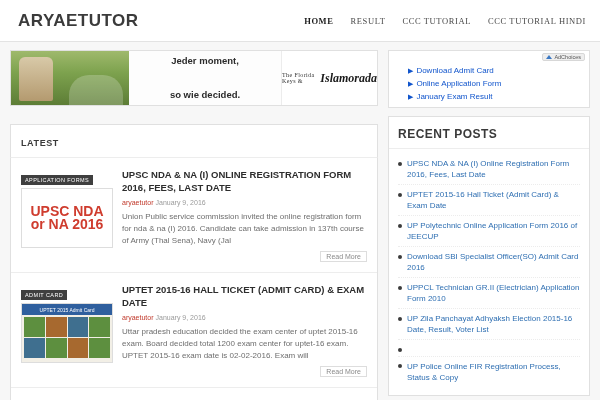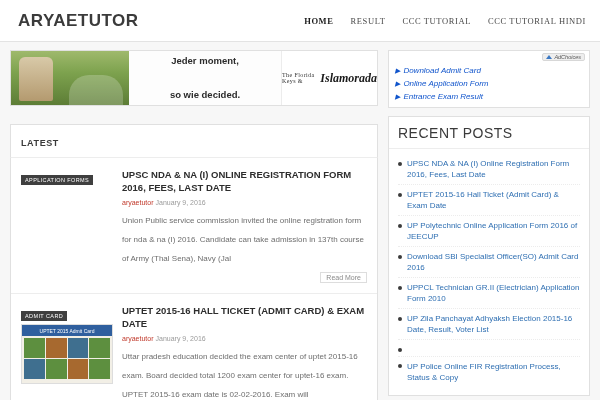--- a/index.html
+++ b/index.html
@@ -123,23 +123,22 @@
   .brand-main {
     font-family: "Liberation Serif", serif;
     font-size: 12px; color: #1a1a1a; font-style: italic; font-weight: bold;
   }
 
   .sidebar-links {
     width: 202px;
     min-height: 56px;
     background: #ffffff;
     border: 1px solid #e0e0e0;
-    padding: 3px 6px 4px 6px;
+    padding: 3px 6px 4px 19px;
     position: relative;
-    font-style: italic;
   }
   .adchoices {
     display: inline-flex; align-items: center; gap: 2px;
     font-size: 5.5px; color: #555;
     background: #eeeeee; border: 1px solid #d7d7d7;
     padding: 0 3px; border-radius: 2px;
     position: absolute; right: 4px; top: 2px;
   }
   .adchoices .tri {
     width: 0; height: 0;
@@ -236,21 +235,21 @@
   }
   .post-meta {
     font-size: 7px;
     color: #9a9a9a;
     margin-bottom: 5px;
   }
   .post-meta .author { color: #c0392b; }
   .post-excerpt {
     font-size: 8px;
     color: #6e6e6e;
-    line-height: 19px;
+    line-height: 12px;
   }
   .readmore {
     display: inline-block;
     float: right;
     font-size: 7px;
     color: #8a8a8a;
     border: 1px solid #dddddd;
     padding: 1px 5px;
     margin-top: 4px;
     cursor: pointer;
@@ -260,21 +259,21 @@
   .widget {
     background: #ffffff;
     border: 1px solid #e0e0e0;
     margin-top: 8px;
   }
   .widget-head {
     padding: 7px 9px 6px 9px;
     border-bottom: 1px solid #ededed;
   }
   .widget-title {
-    font-size: 14px; font-weight: normal; color: #3a3a3a;
+    font-size: 12px; font-weight: bold; color: #3a3a3a;
     text-transform: uppercase; letter-spacing: 0.5px;
   }
   .widget-body { padding: 5px 9px 8px 9px; }
   .rp-item {
     display: flex; gap: 5px;
     font-size: 8px; color: #2f6fb2;
     line-height: 11px;
     padding: 4px 0;
     border-bottom: 1px dotted #ececec;
     cursor: pointer;
@@ -322,38 +321,41 @@
         <div class="ad-link">
           <span class="arrow">▶</span>
           <span>Download Admit Card</span>
         </div>
         <div class="ad-link">
           <span class="arrow">▶</span>
           <span>Online Application Form</span>
         </div>
         <div class="ad-link">
           <span class="arrow">▶</span>
-          <span>Entrance Exam Result</span>
+          <span>January Exam Result</span>
         </div>
       </div>
     </div>
   </div>
 
   <div class="content-wrap">
 
     <div class="col-main">
       <div class="section-bar">
         <span class="section-title">Latest</span>
       </div>
 
       <div class="post-list">
 
         <div class="post">
           <div class="thumb-wrap">
             <span class="badge">APPLICATION FORMS</span>
+            <div class="thumb thumb-upsc">
+              <div class="t1">UPSC NDA or NA 2016</div>
+            </div>
           </div>
           <div class="post-body">
             <div class="post-title">UPSC NDA &amp; NA (I) ONLINE REGISTRATION FORM 2016, FEES, LAST DATE</div>
             <div class="post-meta">
               <span class="author">aryaetutor</span>
               <span>January 9, 2016</span>
             </div>
             <div class="post-excerpt">Union Public service commission invited the online registration form for nda &amp; na (I) 2016. Candidate can take admission in 137th course of Army (Thal Sena), Navy (Jal</div>
             <span class="readmore">Read More</span>
           </div>

